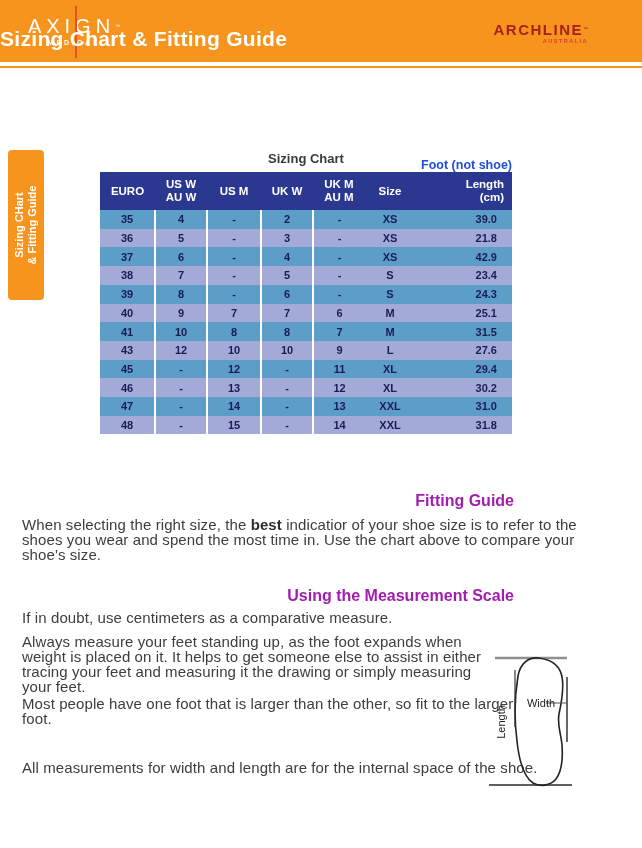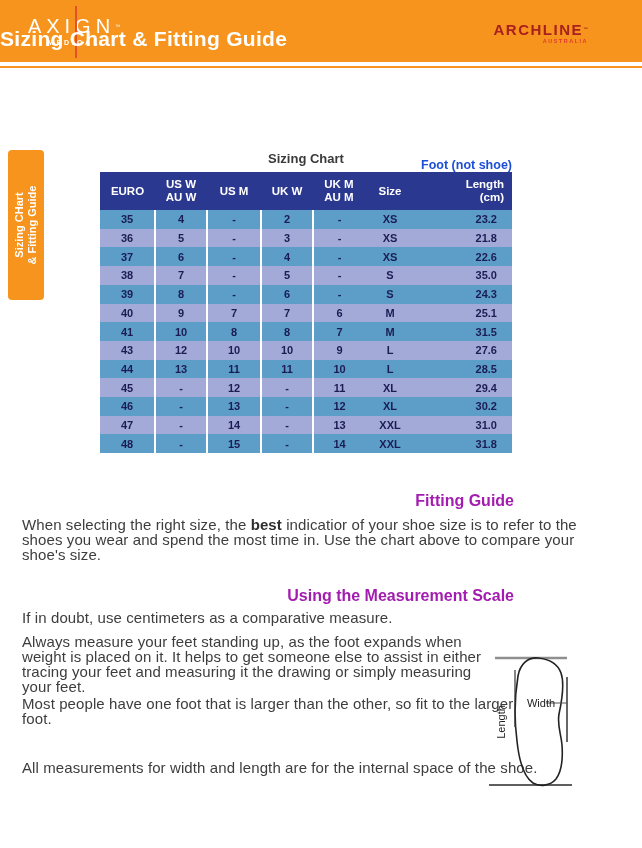--- a/index.html
+++ b/index.html
@@ -122,48 +122,48 @@
         </tr>
       </thead>
     <tbody id="size-table-body">
         <tr>
           <td>35</td>
           <td>4</td>
           <td>-</td>
           <td>2</td>
           <td>-</td>
           <td>XS</td>
-          <td>23.2</td>
+          <td>39.0</td>
         </tr>
         <tr>
           <td>36</td>
           <td>5</td>
           <td>-</td>
           <td>3</td>
           <td>-</td>
           <td>XS</td>
           <td>21.8</td>
         </tr>
         <tr>
           <td>37</td>
           <td>6</td>
           <td>-</td>
           <td>4</td>
           <td>-</td>
           <td>XS</td>
-          <td>22.6</td>
+          <td>42.9</td>
         </tr>
         <tr>
           <td>38</td>
           <td>7</td>
           <td>-</td>
           <td>5</td>
           <td>-</td>
           <td>S</td>
-          <td>35.0</td>
+          <td>23.4</td>
         </tr>
         <tr>
           <td>39</td>
           <td>8</td>
           <td>-</td>
           <td>6</td>
           <td>-</td>
           <td>S</td>
           <td>24.3</td>
         </tr>
@@ -188,29 +188,20 @@
         <tr>
           <td>43</td>
           <td>12</td>
           <td>10</td>
           <td>10</td>
           <td>9</td>
           <td>L</td>
           <td>27.6</td>
         </tr>
         <tr>
-          <td>44</td>
-          <td>13</td>
-          <td>11</td>
-          <td>11</td>
-          <td>10</td>
-          <td>L</td>
-          <td>28.5</td>
-        </tr>
-        <tr>
           <td>45</td>
           <td>-</td>
           <td>12</td>
           <td>-</td>
           <td>11</td>
           <td>XL</td>
           <td>29.4</td>
         </tr>
         <tr>
           <td>46</td>

